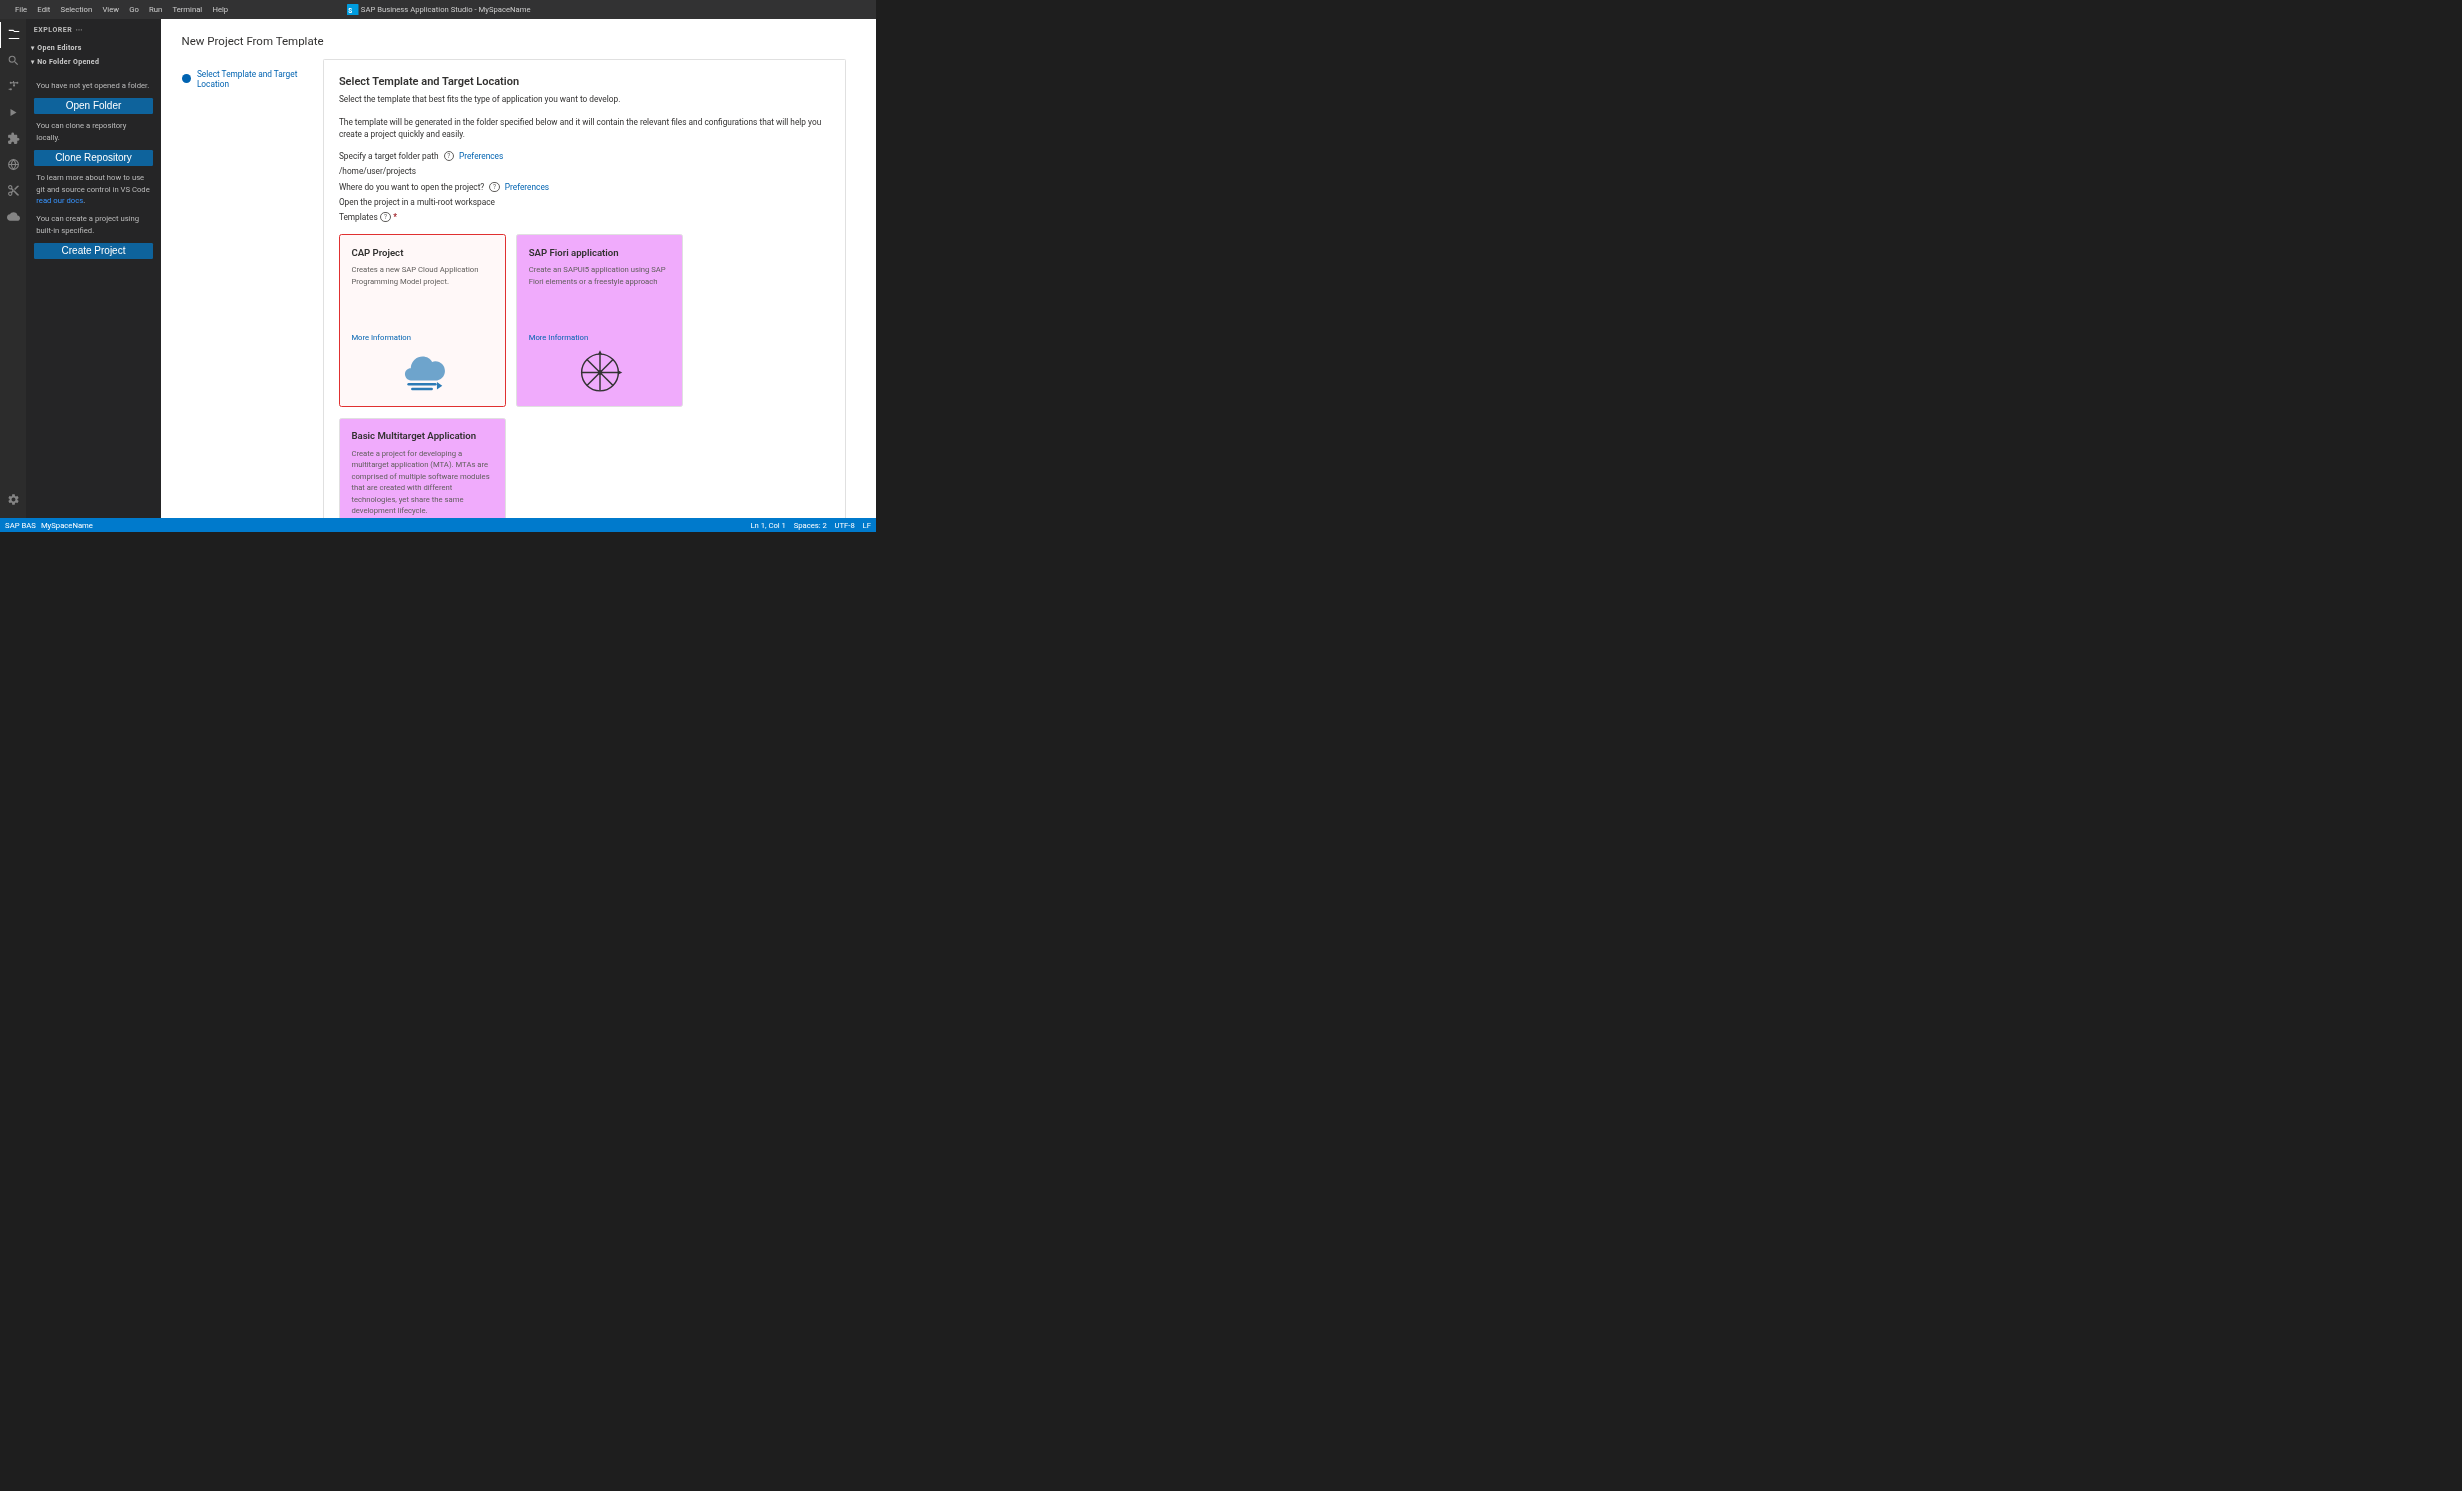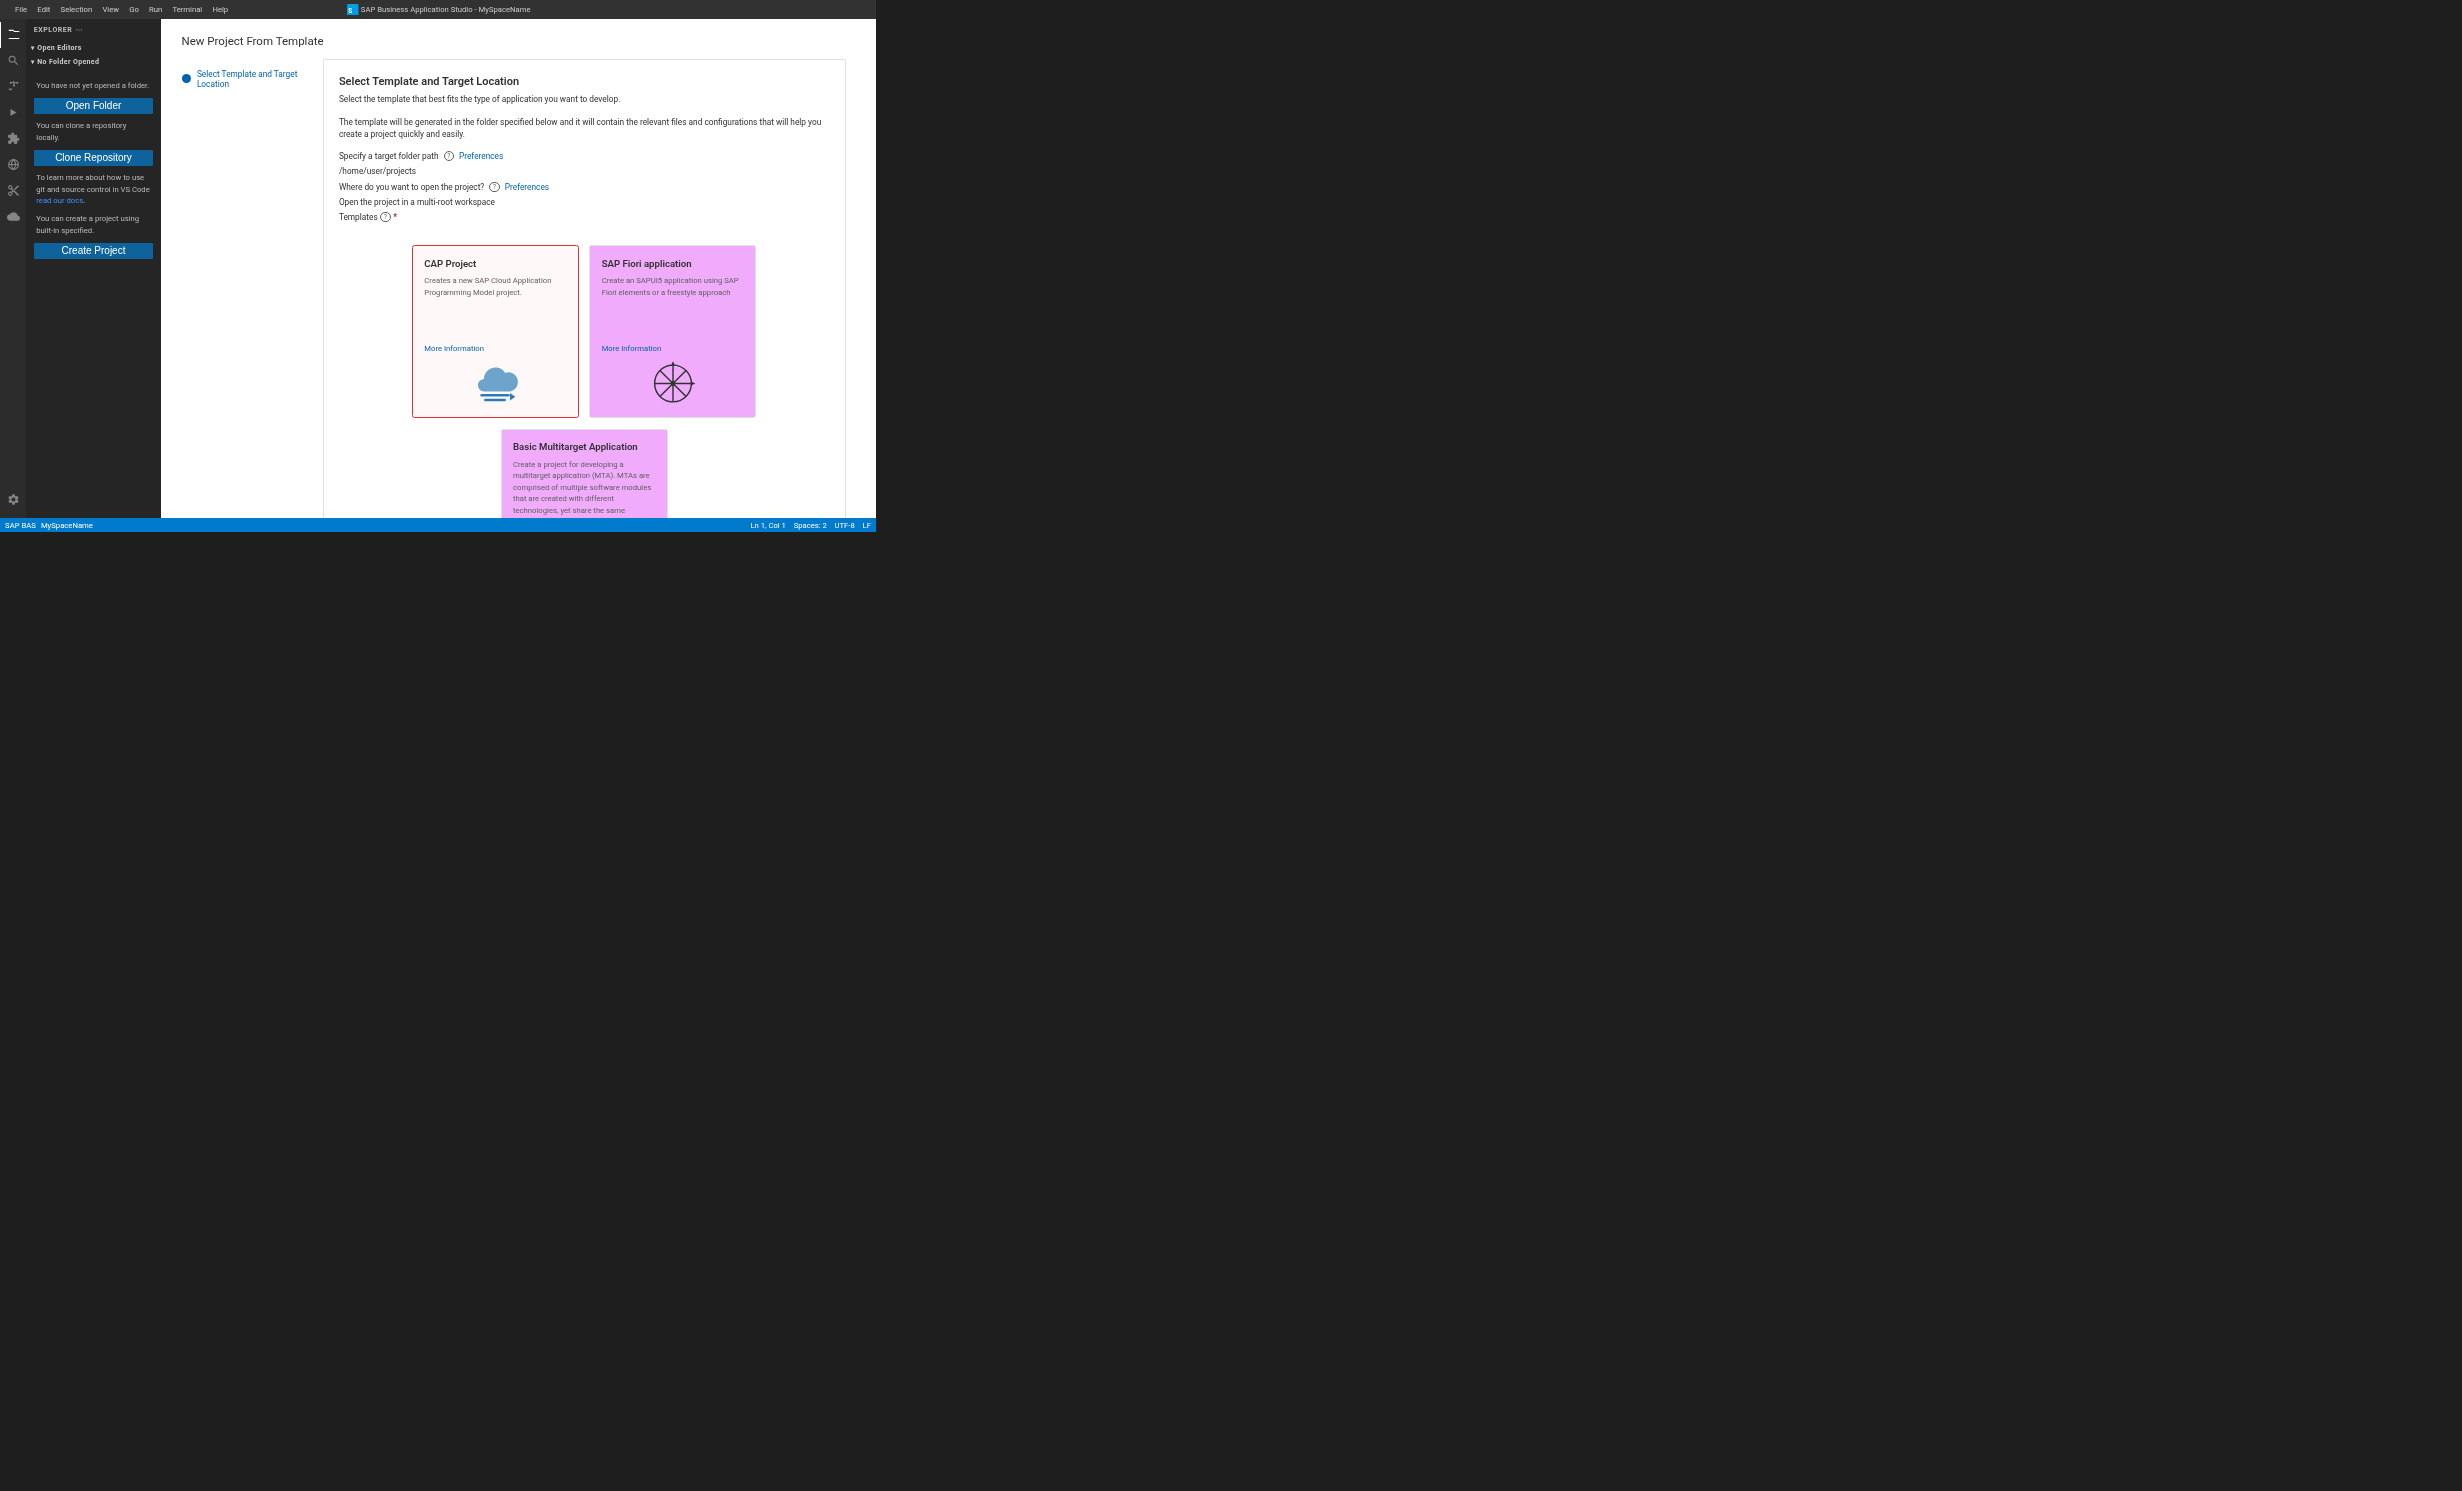--- a/index.html
+++ b/index.html
@@ -343,21 +343,21 @@
     .form-value {
       font-size: 8.3px;
       color: #323130;
       margin-bottom: 5.1px;
       padding-left: 0;
     }
 
     .templates-label {
       font-size: 8.3px;
       color: #323130;
-      margin-bottom: 23px;
+      margin-bottom: 12px;
       display: flex;
       align-items: center;
       gap: 2.6px;
     }
 
     .required-star {
       color: #a4262c;
       font-weight: bold;
     }
 
@@ -372,21 +372,20 @@
       font-size: 6.4px;
       color: #605e5c;
       cursor: pointer;
     }
 
     
     .template-cards {
       display: flex;
       gap: 10.3px;
       flex-wrap: wrap;
-      justify-content: center;
     }
 
     .template-card {
       width: 167px;
       min-height: 173px;
       border: 0.6px solid #e0e0e0;
       border-radius: 2.6px;
       padding: 11.5px;
       cursor: pointer;
       position: relative;

